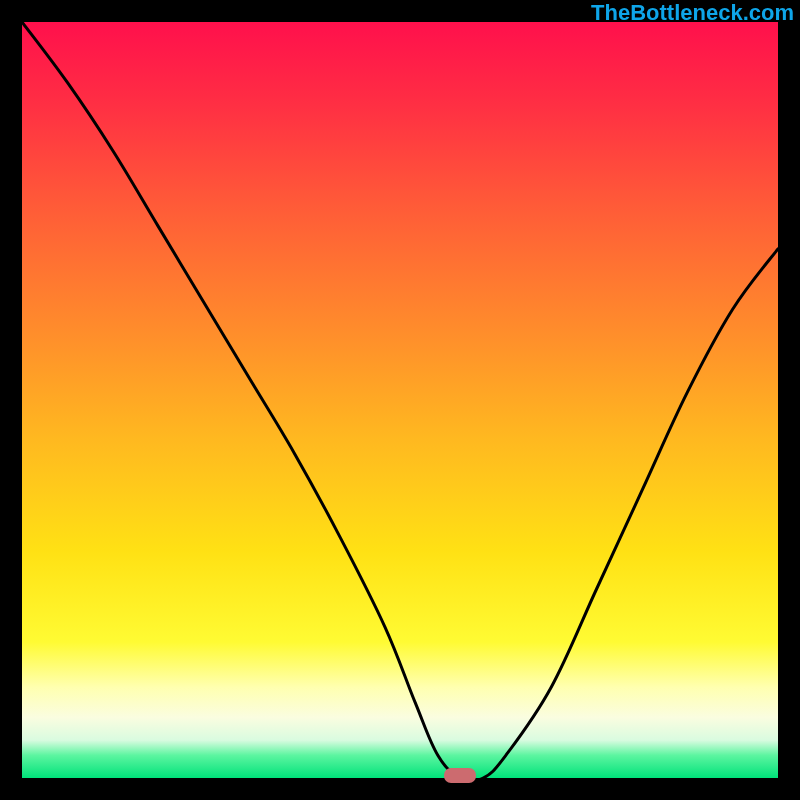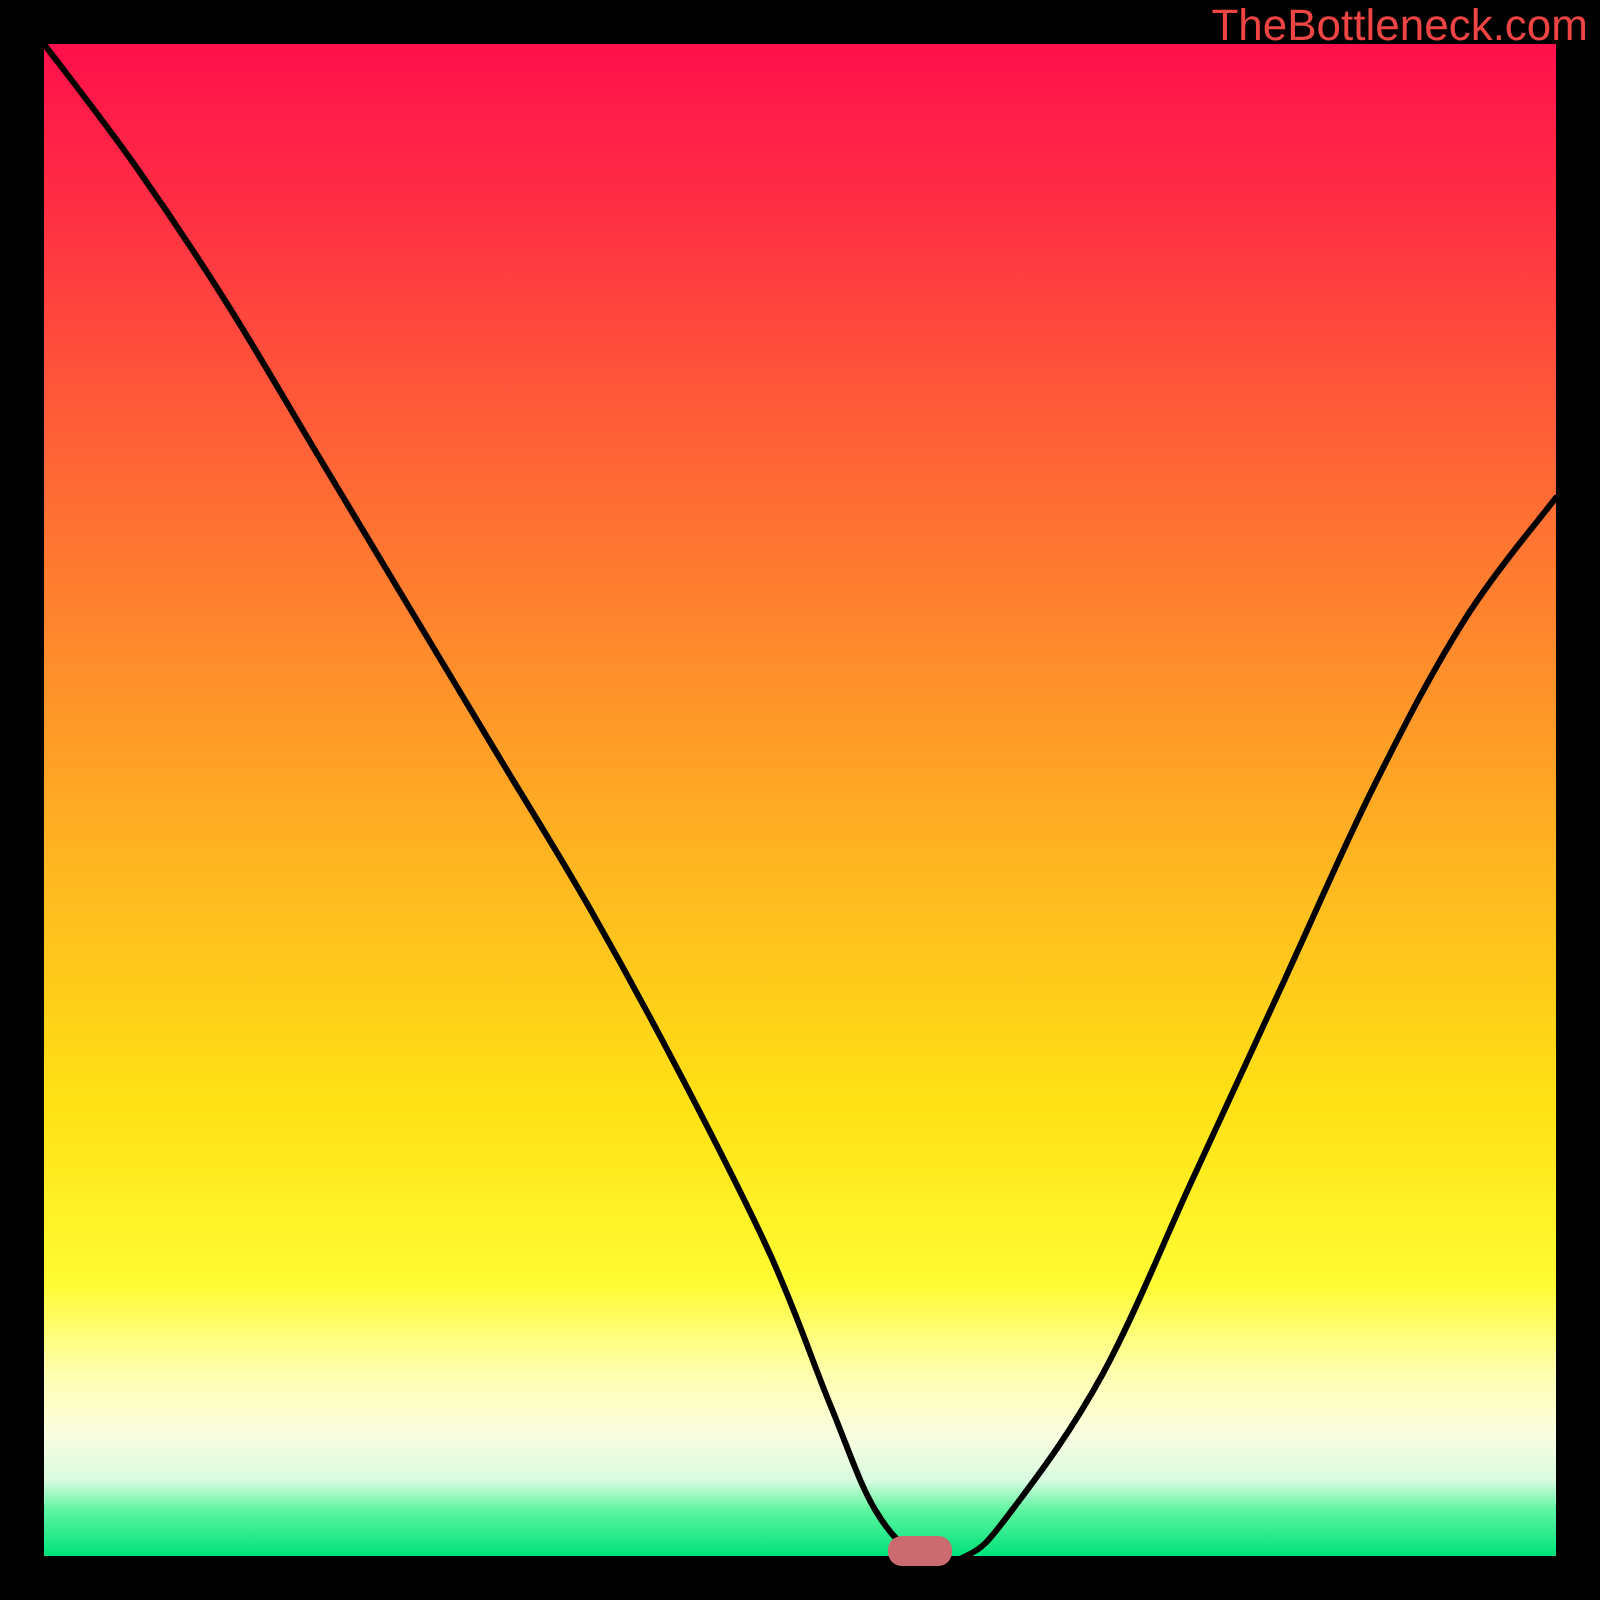--- a/index.html
+++ b/index.html
@@ -40,22 +40,22 @@
       #5cf5a0 97%,
       #00e27a 100%
     );
   }
   .watermark {
     position: absolute;
     top: 0px;
     right: 6px;
     font-family: Arial, Helvetica, sans-serif;
     font-size: 22px;
-    font-weight: 400;
-    color: #ef4444;
+    font-weight: 700;
+    color: #0ea5e9;
     letter-spacing: 0px;
     user-select: none;
   }
   svg.curve {
     position: absolute;
     left: 0;
     top: 0;
     width: 756px;
     height: 756px;
     pointer-events: none;

